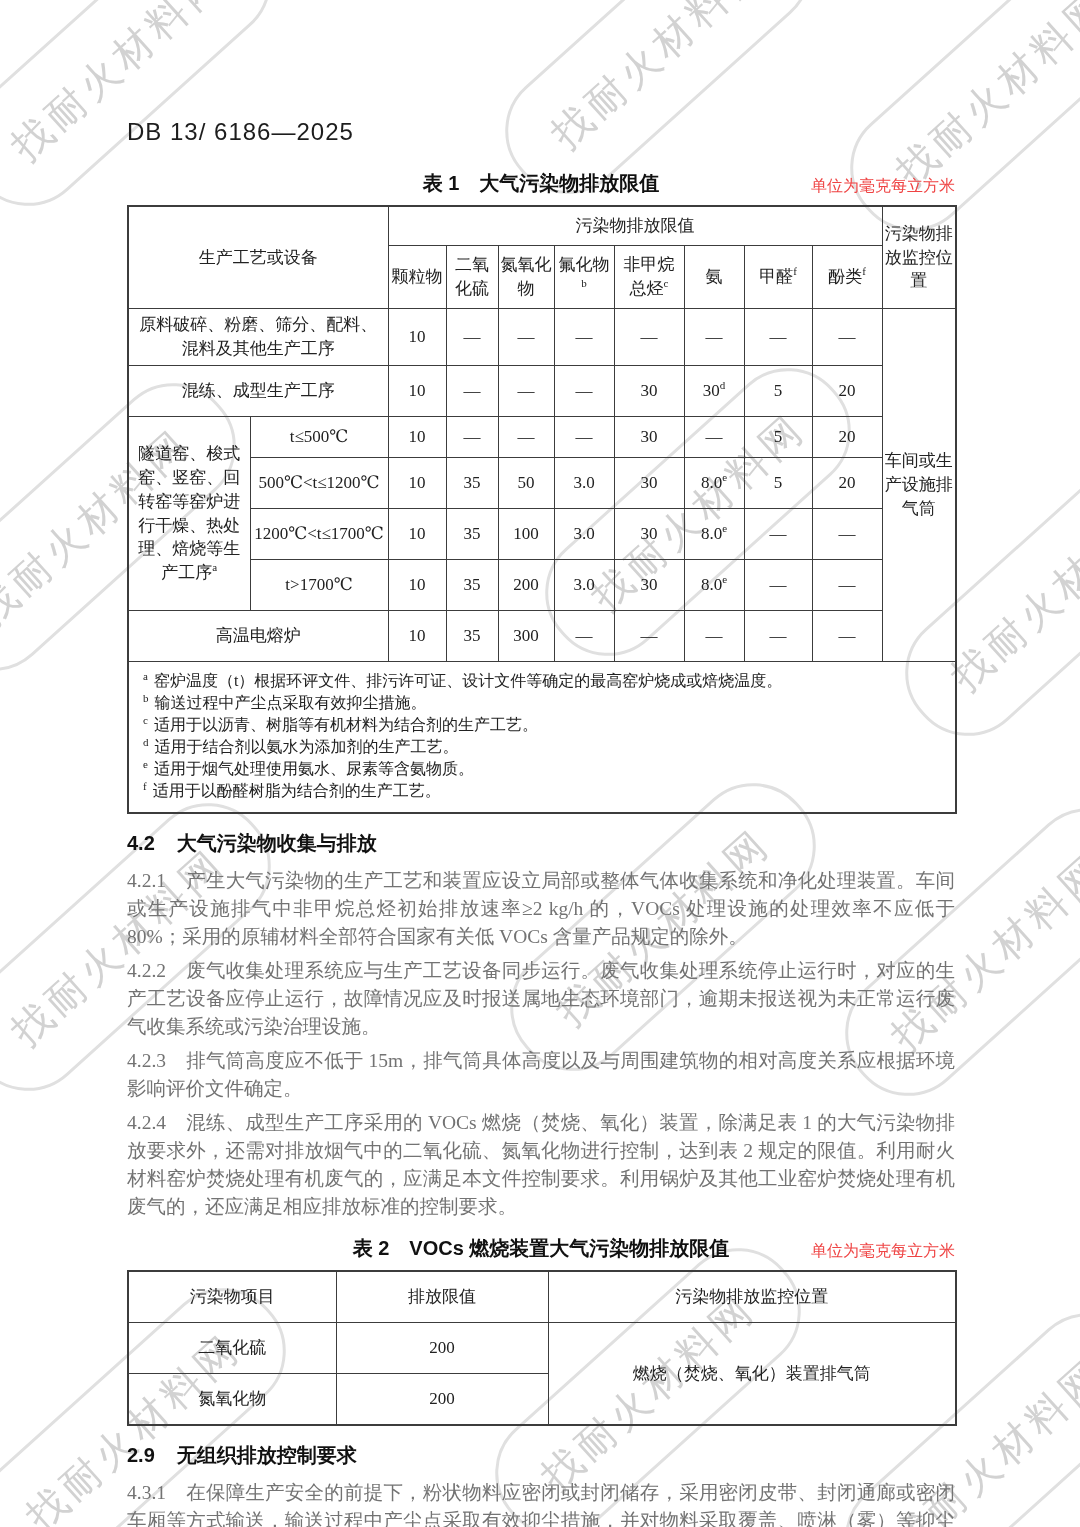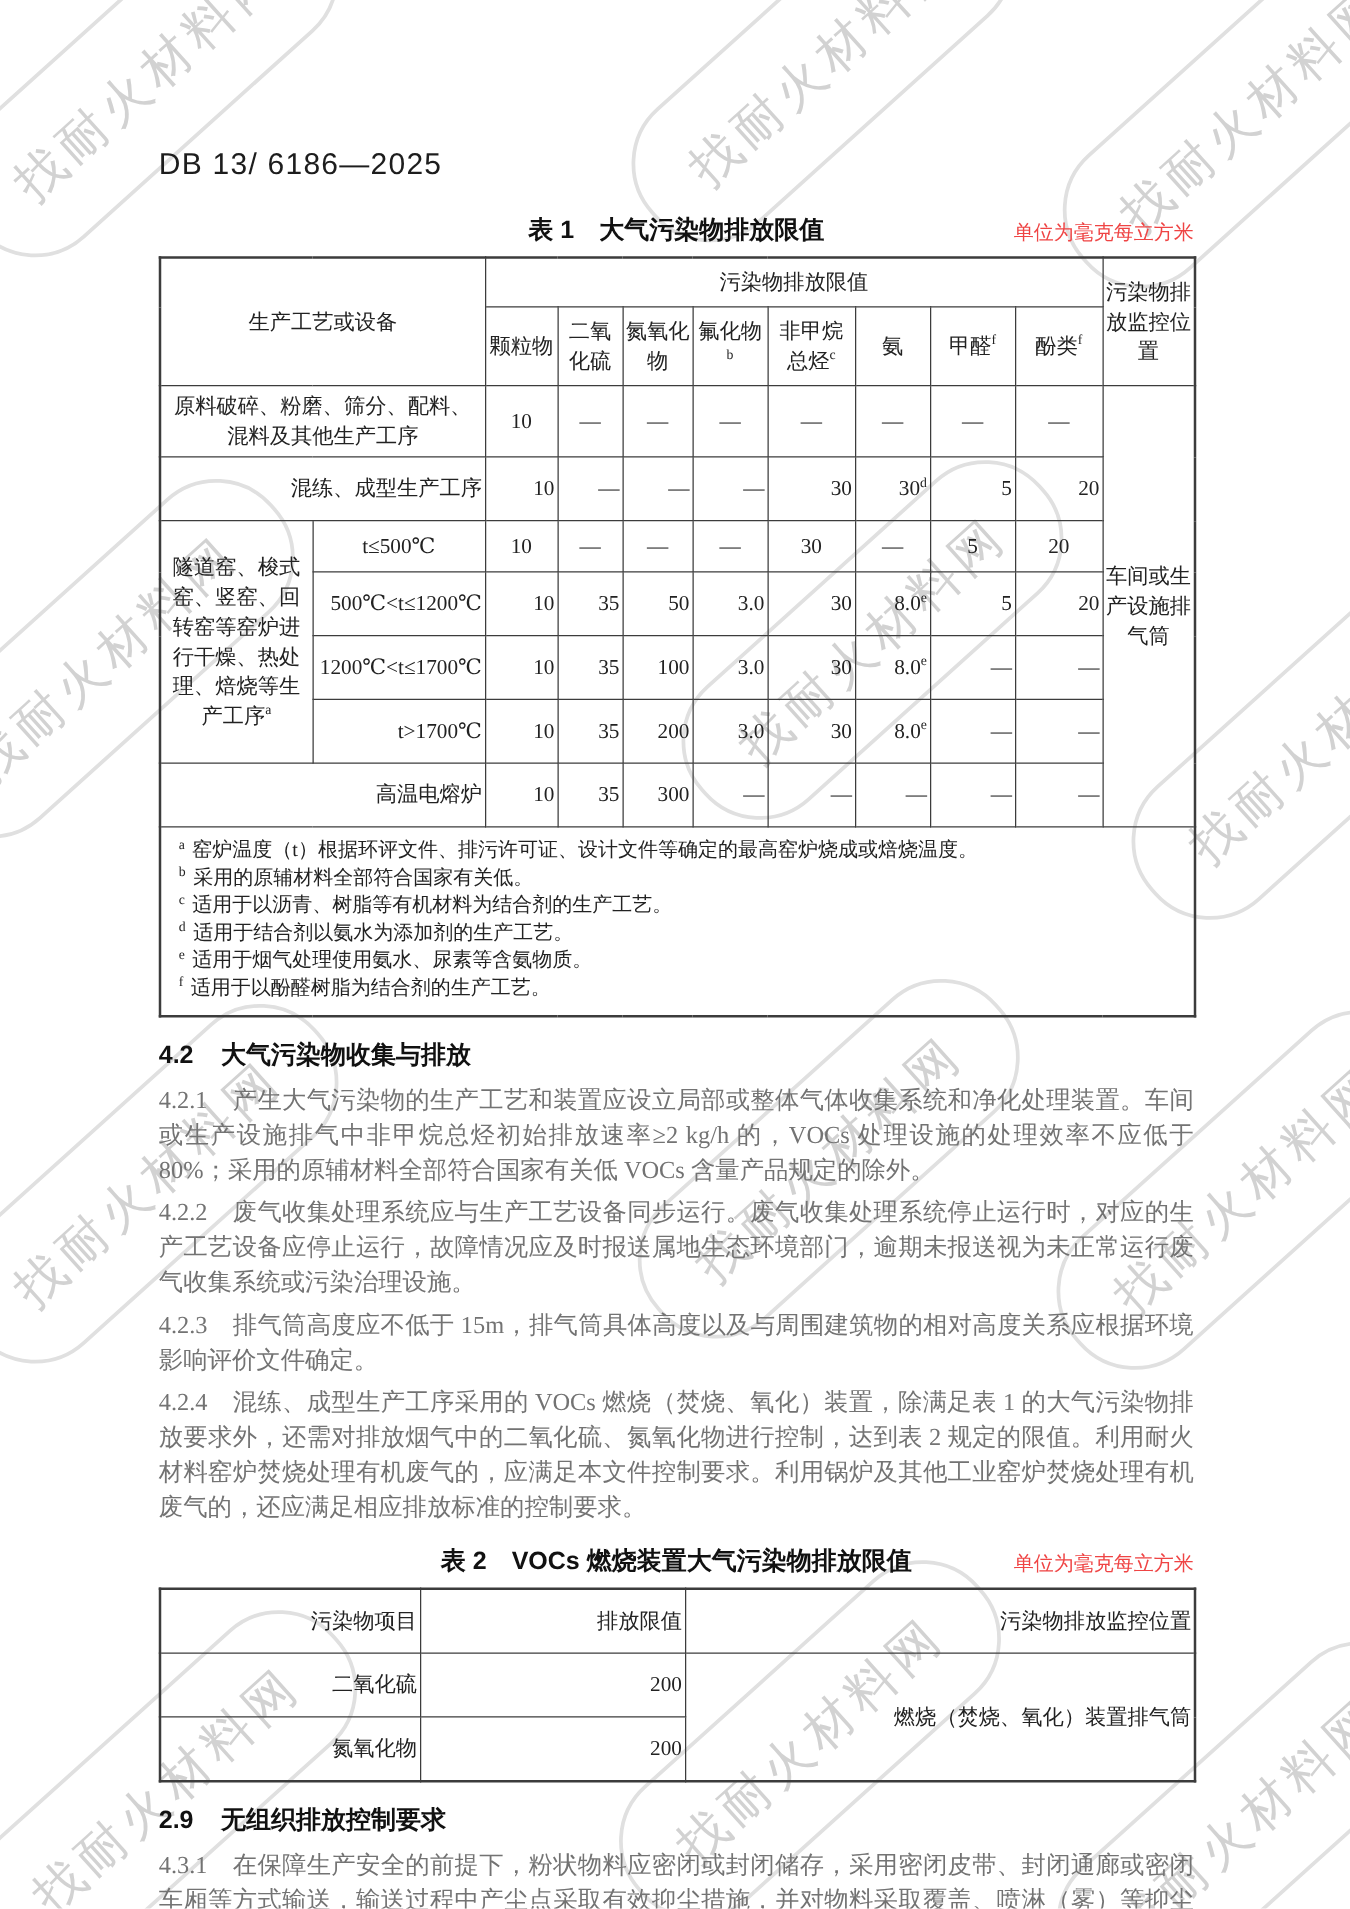--- a/index.html
+++ b/index.html
@@ -33,21 +33,21 @@
   table{border-collapse:collapse;width:100%;table-layout:fixed;}
   table.limits{border:2px solid #3c3c3c;}
   td{
     border:1px solid #3c3c3c;text-align:center;vertical-align:middle;
     font-size:17px;line-height:1.4;padding:3px 2px;color:#222;
   }
   td sup{font-size:11px;line-height:0;}
   tr.h1 td{height:32px;}
   tr.h2 td{height:56px;}
   .r-tall td{height:50px;}
-  .r-mid td{height:44px;text-align:right;}
+  .r-mid td{height:44px;}
   .r-low td{height:34px;}
   td.foot{
     text-align:left;padding:8px 14px 10px 14px;font-size:16px;line-height:22px;
   }
   .fn{display:block;}
   .fn sup{margin-right:6px;}
   .sec-h{
     font-family:"Liberation Sans","DejaVu Sans",sans-serif;
     font-weight:bold;font-size:20px;color:#111;margin:16px 0 10px 0;
   }
@@ -221,21 +221,21 @@
         <td><span>—</span><sup></sup></td>
         <td><span>—</span><sup></sup></td>
         <td><span>—</span><sup></sup></td>
         <td><span>—</span><sup></sup></td>
         <td><span>—</span><sup></sup></td>
       </tr>
 
       <tr>
         <td colspan="11" class="foot">
           <span class="fn"><sup>a</sup><span>窑炉温度（t）根据环评文件、排污许可证、设计文件等确定的最高窑炉烧成或焙烧温度。</span></span>
-          <span class="fn"><sup>b</sup><span>采用的原辅材料全部符合国家有关低。</span></span>
+          <span class="fn"><sup>b</sup><span>输送过程中产尘点采取有效抑尘措施。</span></span>
           <span class="fn"><sup>c</sup><span>适用于以沥青、树脂等有机材料为结合剂的生产工艺。</span></span>
           <span class="fn"><sup>d</sup><span>适用于结合剂以氨水为添加剂的生产工艺。</span></span>
           <span class="fn"><sup>e</sup><span>适用于烟气处理使用氨水、尿素等含氨物质。</span></span>
           <span class="fn"><sup>f</sup><span>适用于以酚醛树脂为结合剂的生产工艺。</span></span>
         </td>
       </tr>
     </tbody>
       </table>
 
     <div class="sec-h">

